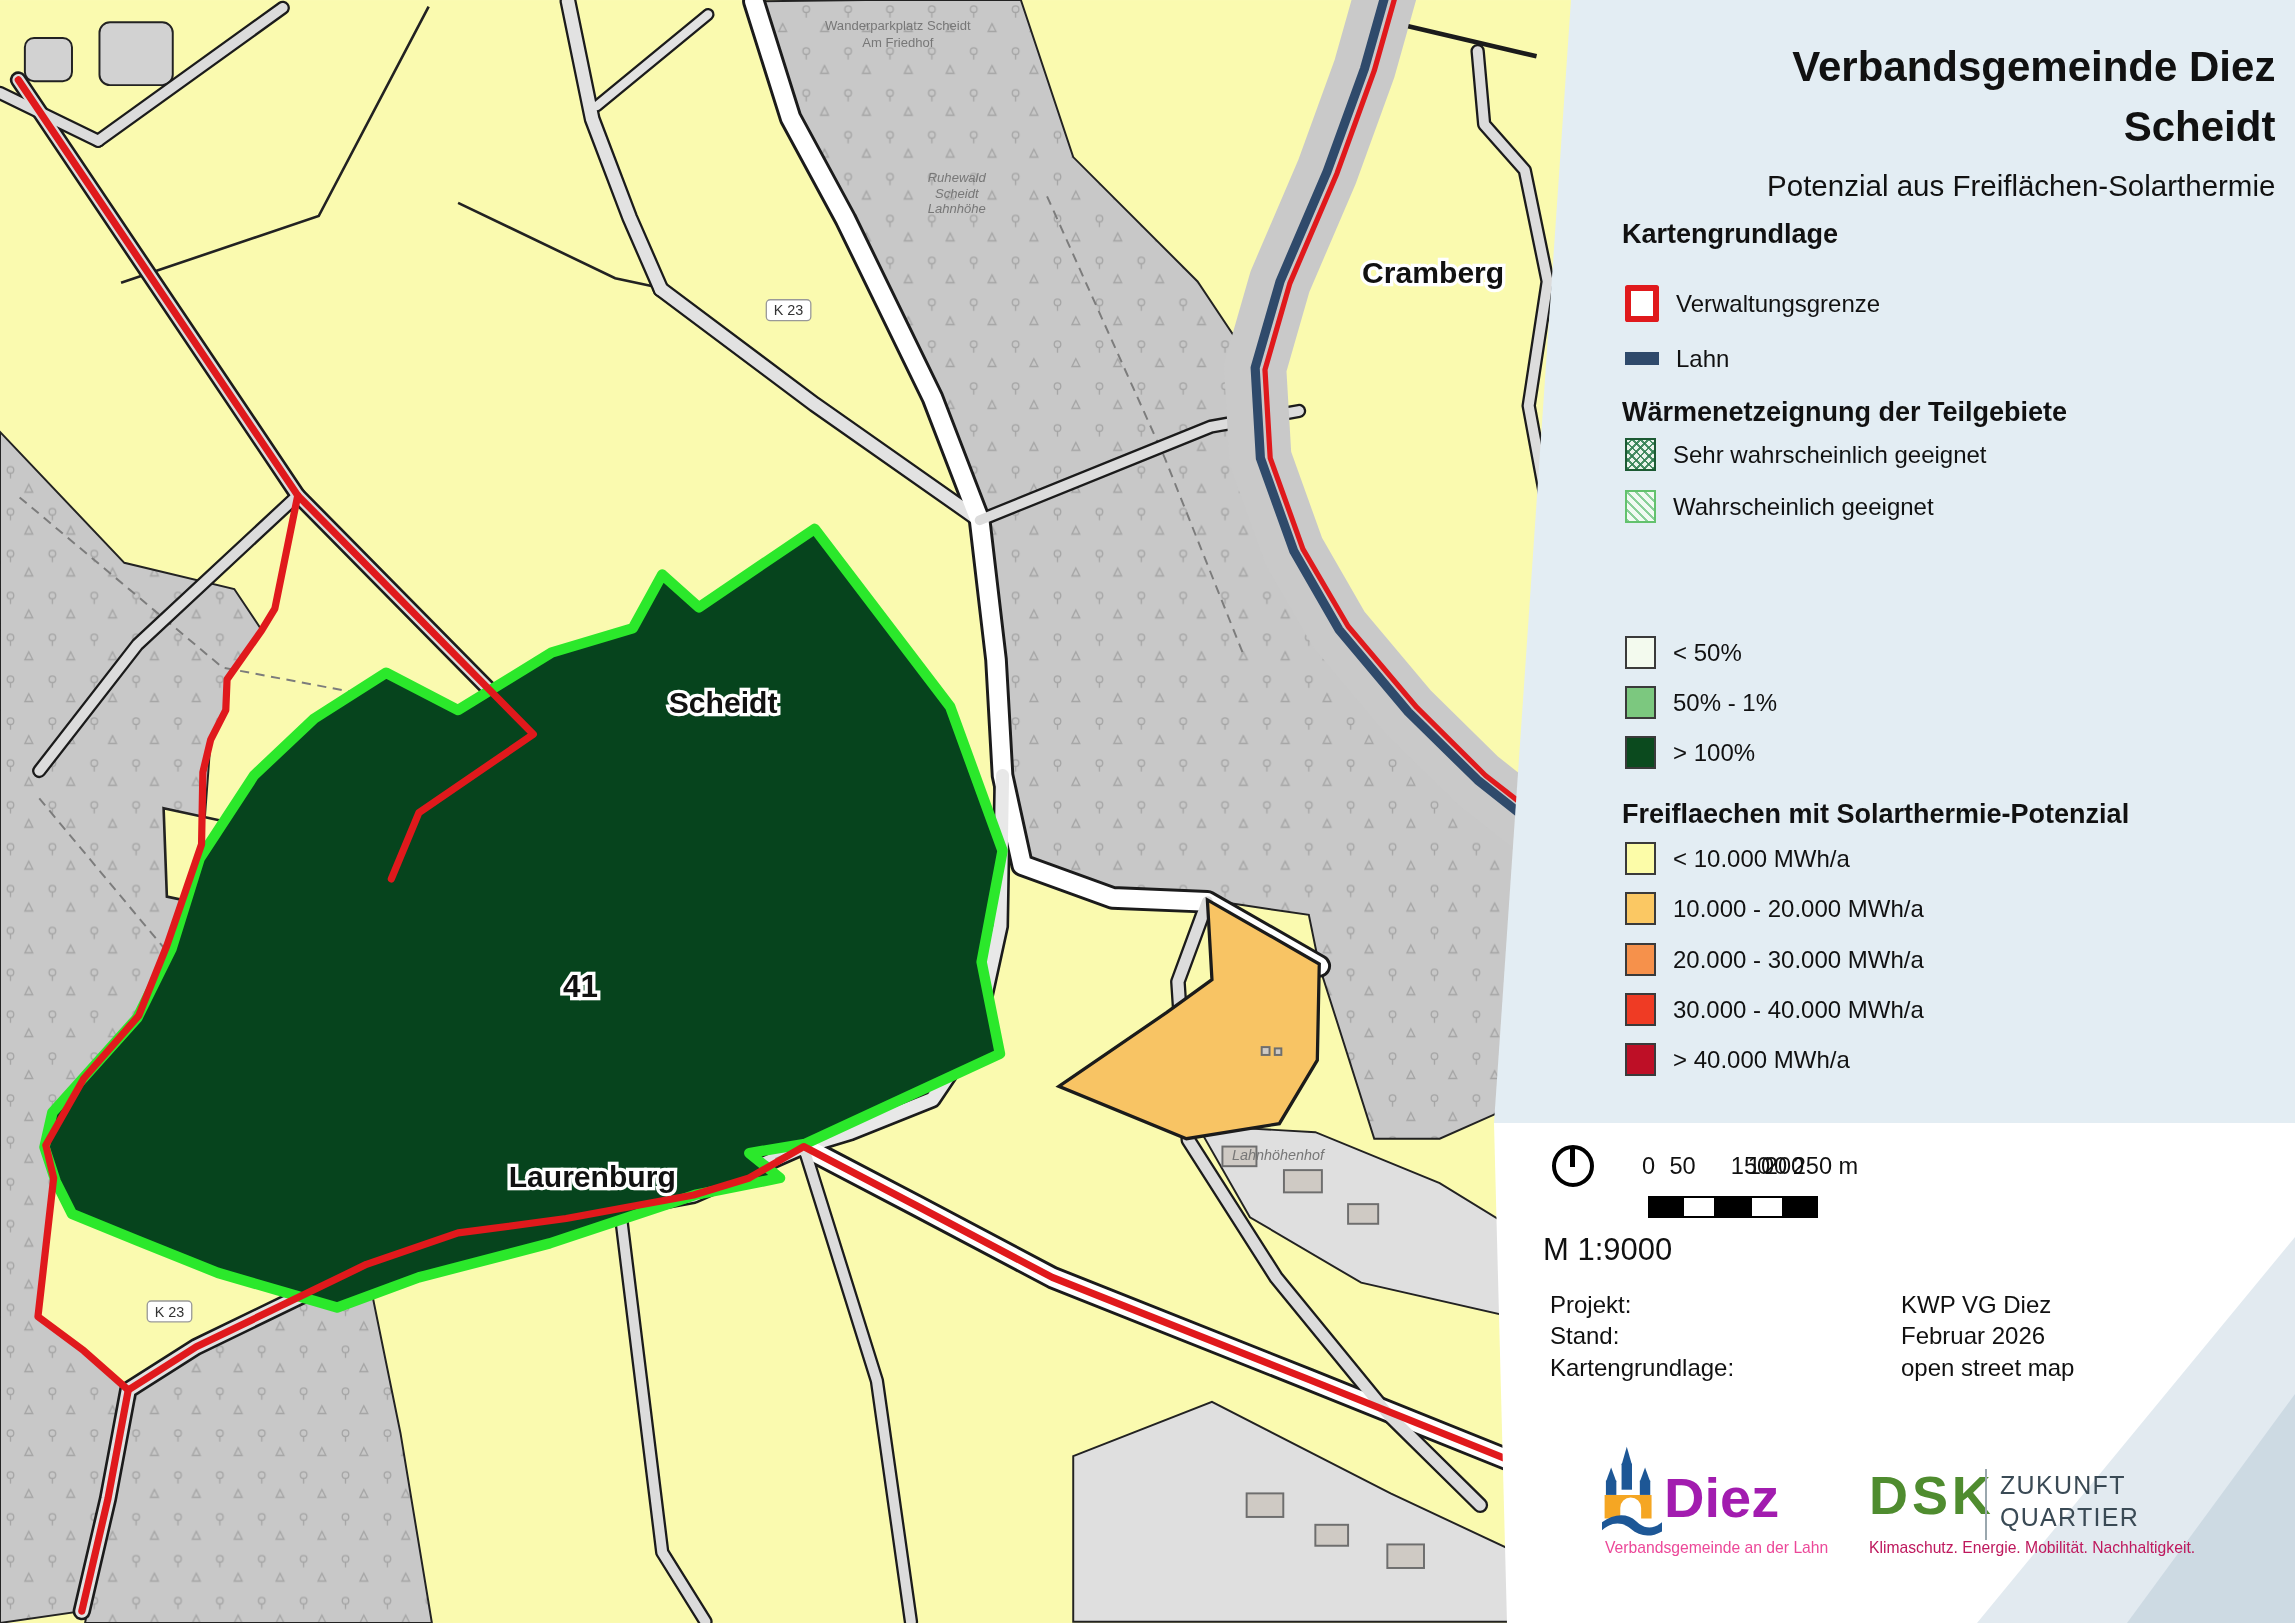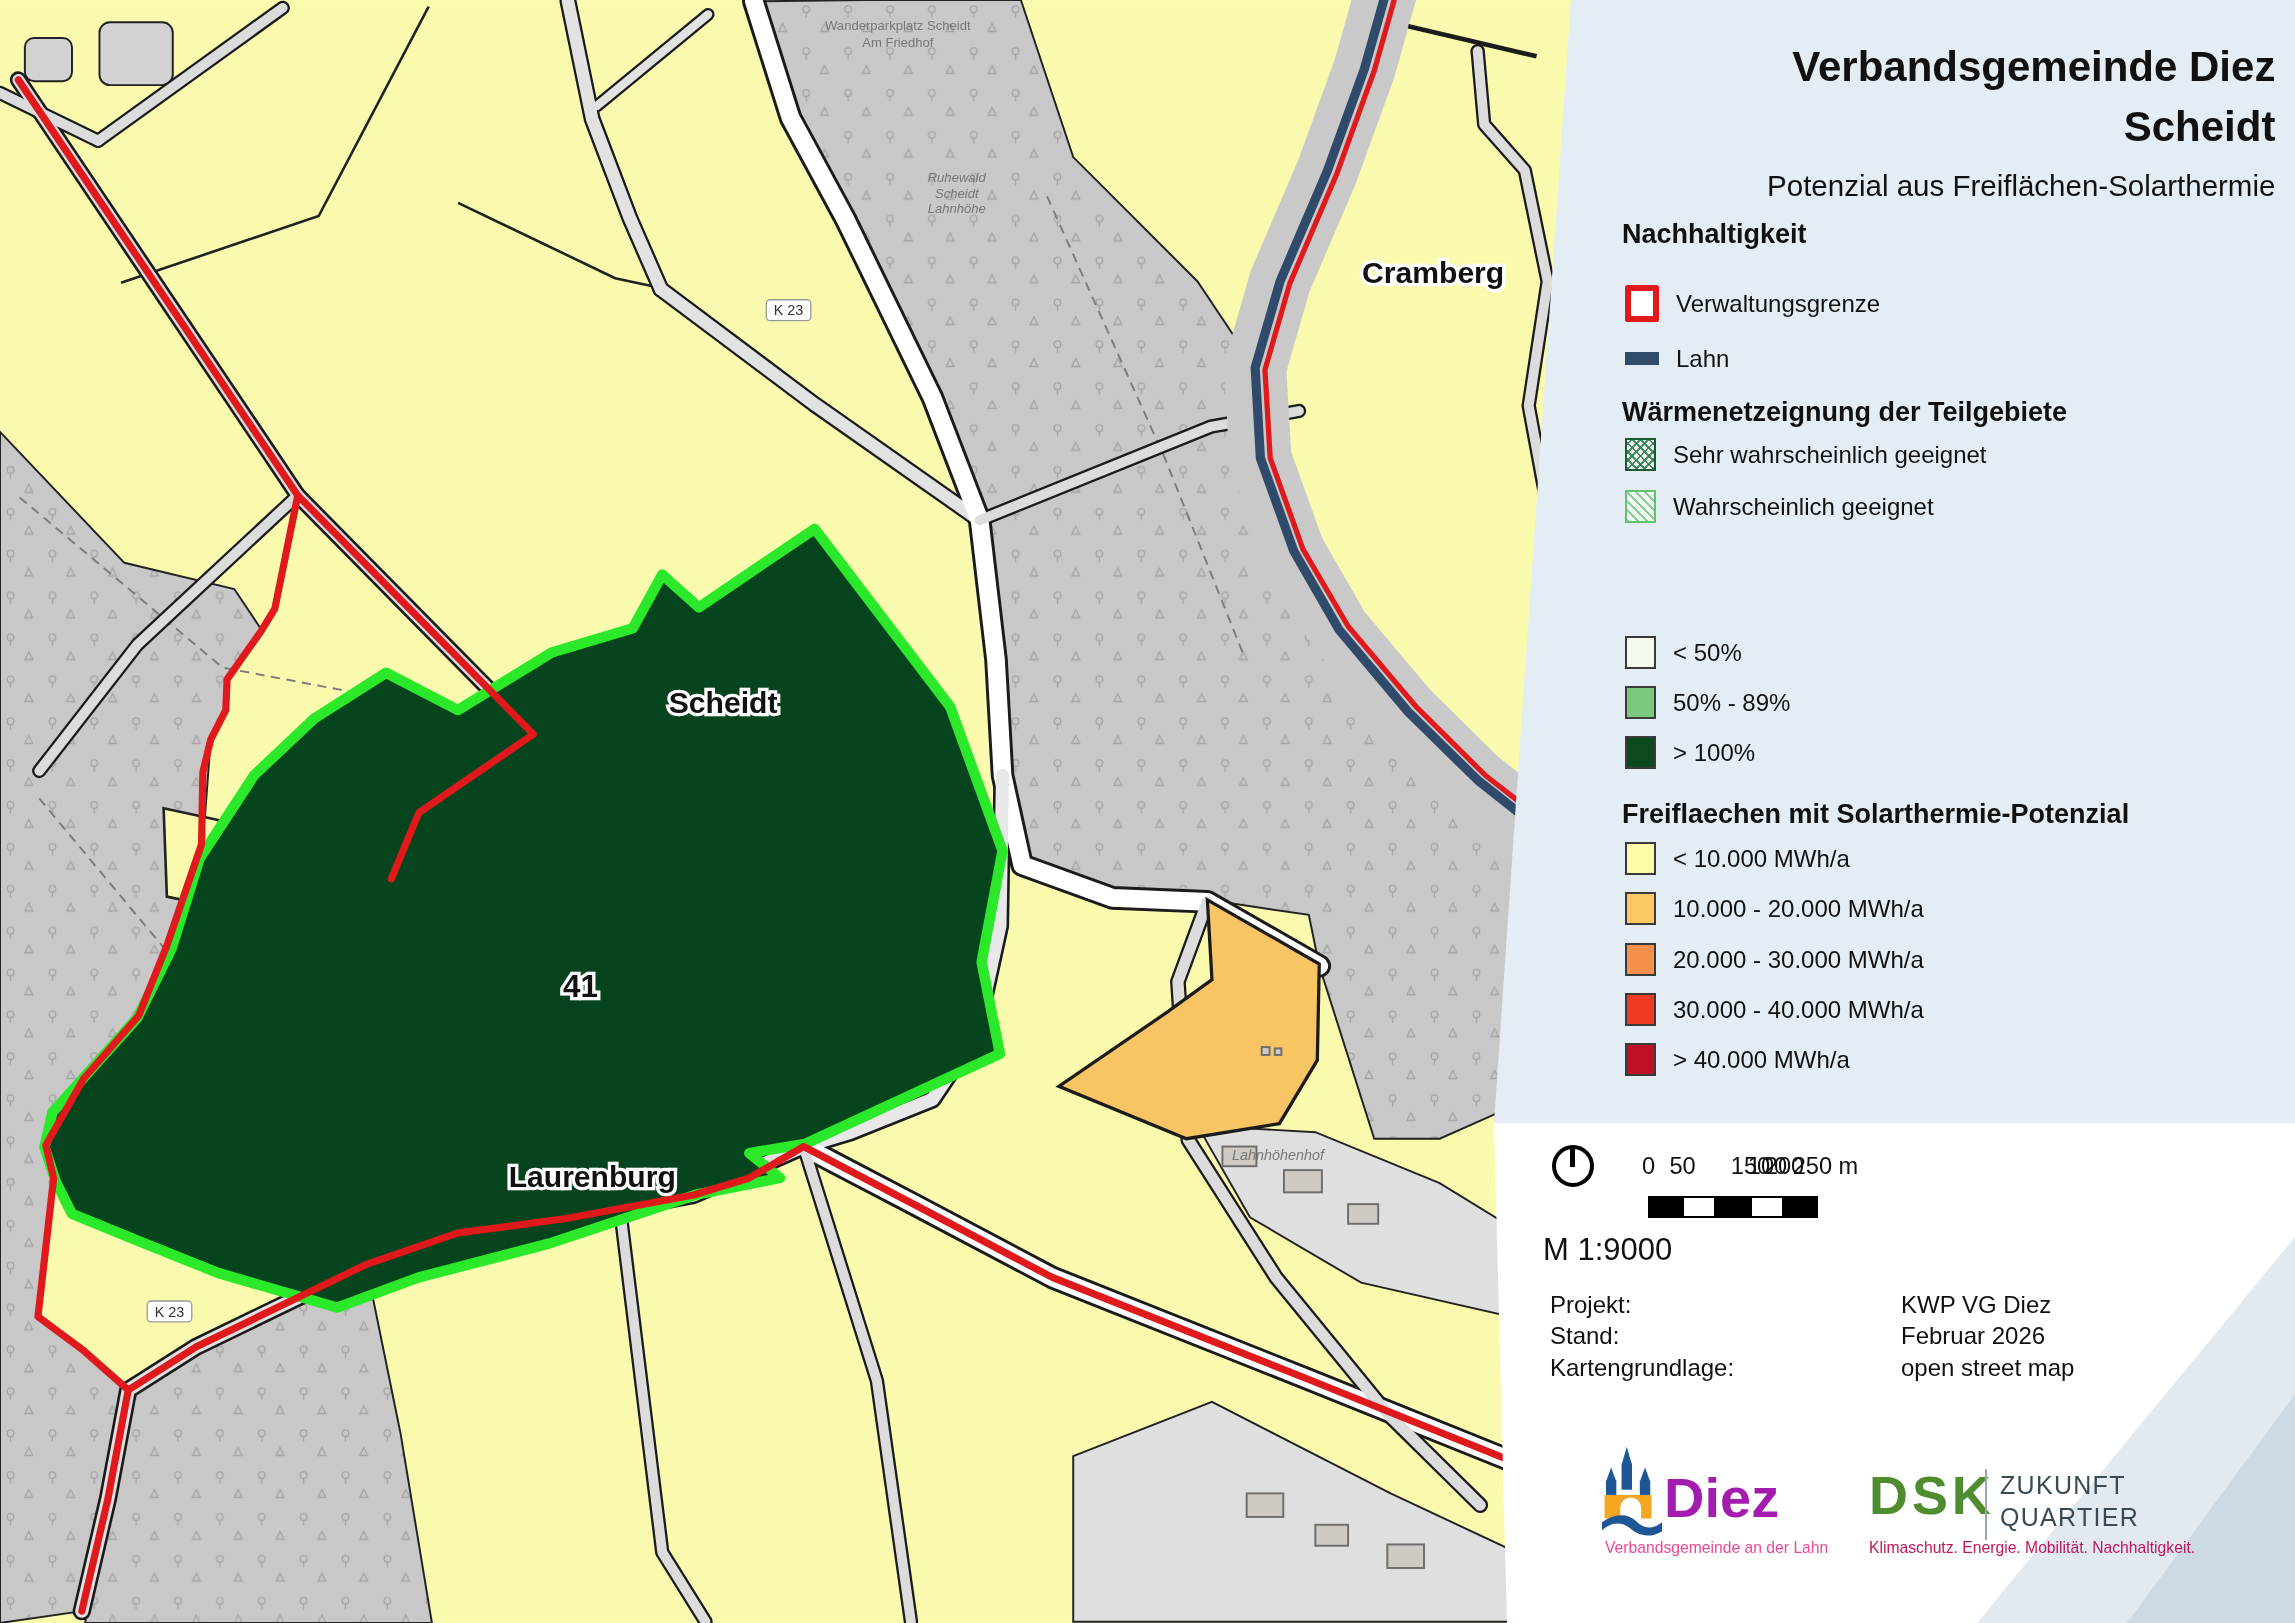--- a/index.html
+++ b/index.html
@@ -201,21 +201,21 @@
   </g>
 </svg>
 
 <div id="panel-blue">
   <div id="title-block">
     <div class="t1">Verbandsgemeinde Diez</div>
     <div class="t1">Scheidt</div>
     <div class="sub">Potenzial aus Freiflächen-Solarthermie</div>
   </div>
 
-  <div class="lhead" style="top:219px;">Nachhaltigkeit</div>
+  <div class="lhead" style="top:219px;">Kartengrundlage</div>
 
   <div class="lrow" style="top:285px;">
     <div class="sw sw-outline" style="border-color: rgb(224, 25, 28);"></div>
     <div class="lbl">Verwaltungsgrenze</div>
   </div>
   <div class="lrow" style="top:340px;">
     <div class="sw sw-line" style="background: rgb(47, 74, 107);"></div>
     <div class="lbl">Lahn</div>
   </div>
 
@@ -230,21 +230,21 @@
     <div class="lbl">Wahrscheinlich geeignet</div>
   </div>
 
 
   <div class="lrow" style="top:634px;">
     <div class="sw" style="background: rgb(243, 250, 238);"></div>
     <div class="lbl">&lt; 50%</div>
   </div>
   <div class="lrow" style="top:684px;">
     <div class="sw" style="background: rgb(124, 200, 127);"></div>
-    <div class="lbl">50% - 89%</div>
+    <div class="lbl">50% - 1%</div>
   </div>
   <div class="lrow" style="top:734px;">
     <div class="sw" style="background: rgb(11, 74, 30);"></div>
     <div class="lbl">&gt; 100%</div>
   </div>
 
   <div class="lhead" style="top:799px;">Freiflaechen mit Solarthermie-Potenzial</div>
 
   <div class="lrow" style="top:840px;">
     <div class="sw" style="background: rgb(252, 252, 168);"></div>

